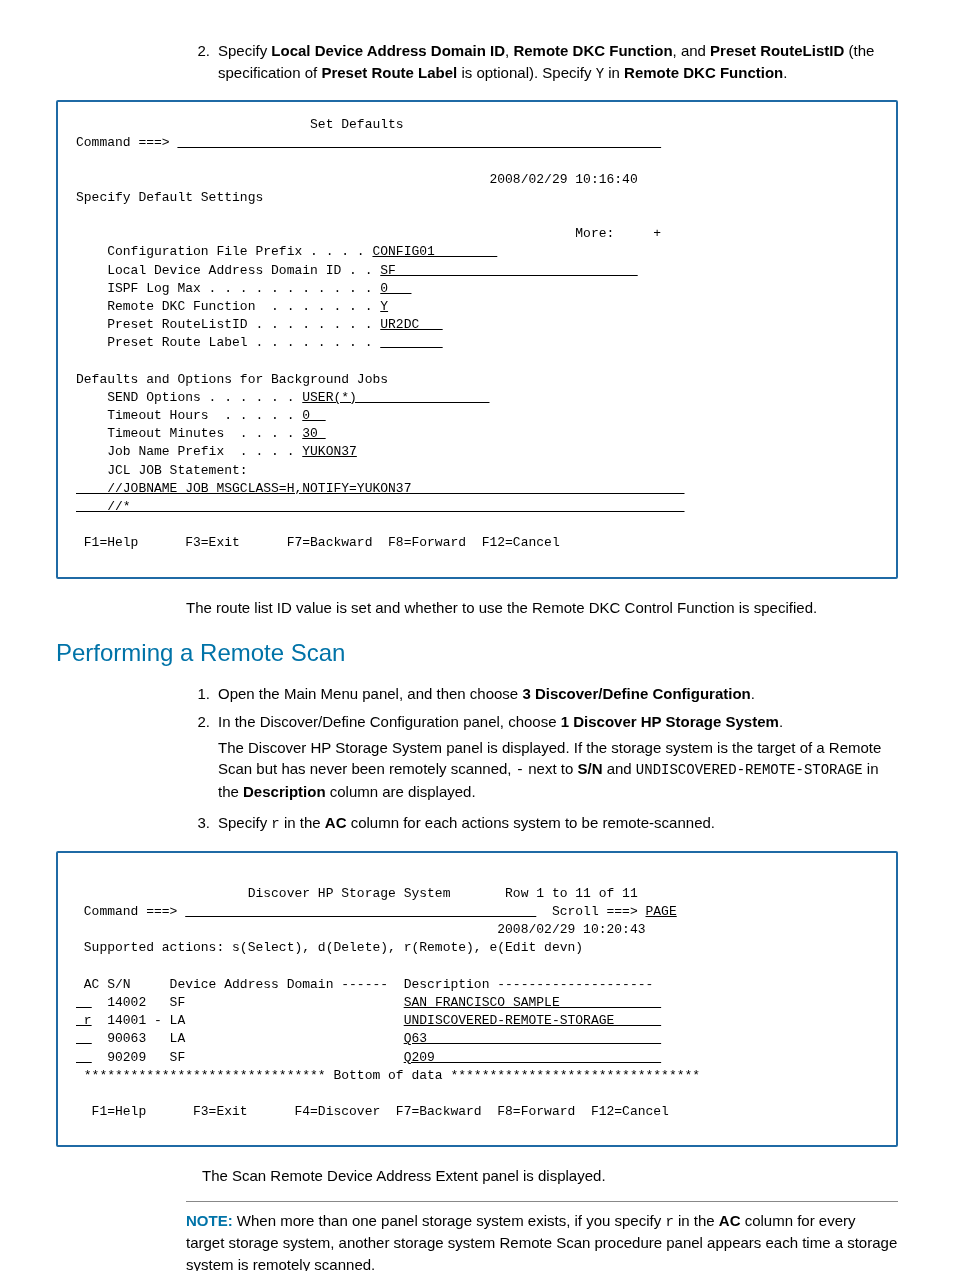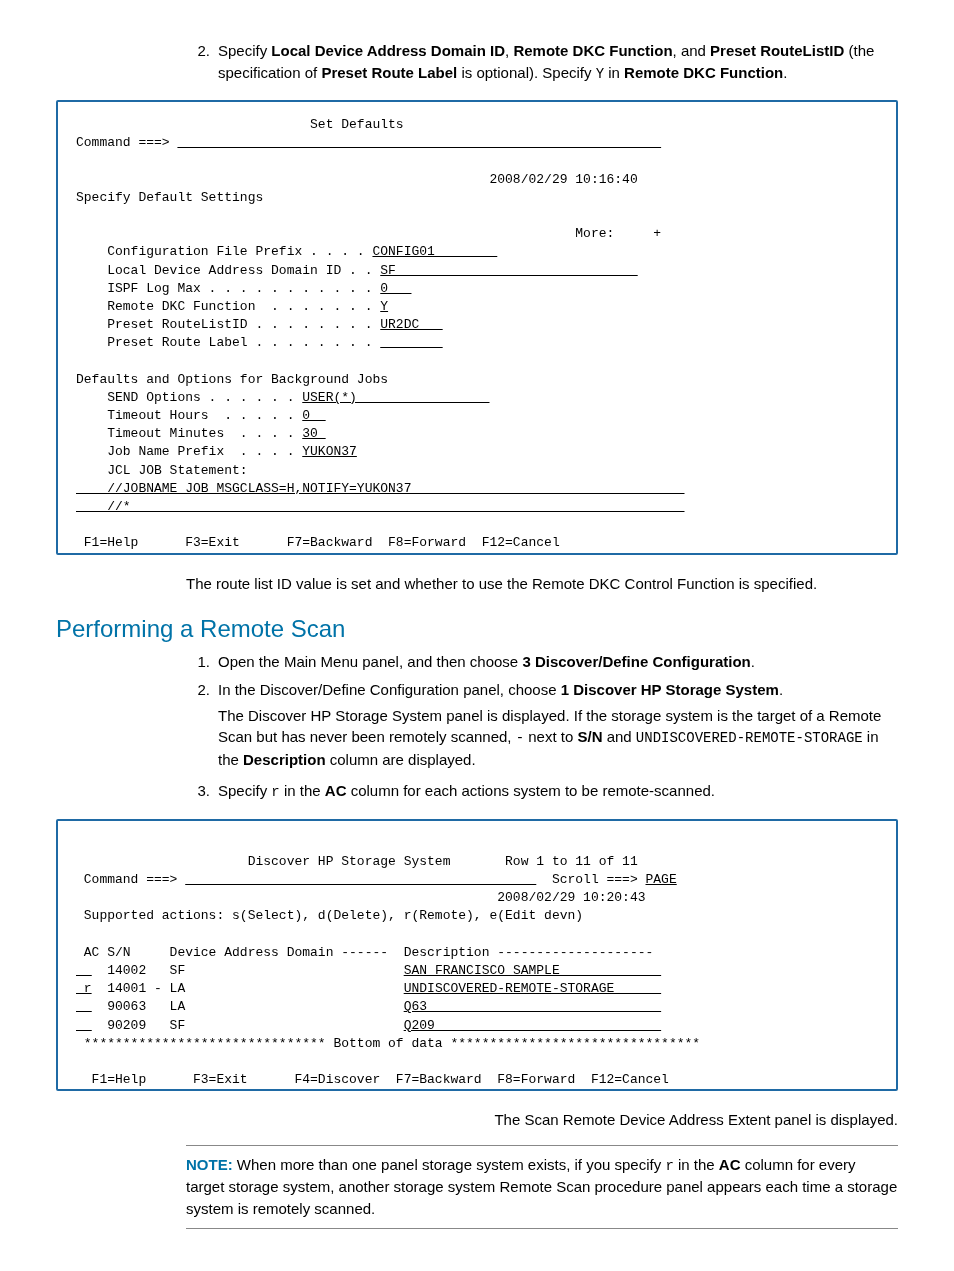--- a/index.html
+++ b/index.html
@@ -16,35 +16,35 @@
   ol.steps { margin: 0 0 16px 0; padding-left: 0; list-style: none; }
   ol.steps > li { margin-bottom: 6px; position: relative; padding-left: 32px; }
   ol.steps > li .num { position: absolute; left: 0; top: 0; width: 24px; text-align: right; }
   .bold { font-weight: bold; }
   .mono-inline { font-family: "Courier New", monospace; font-size: 14px; }
 
   .terminal {
     border: 2px solid #1f6aa5;
     border-radius: 2px;
     margin: 12px 0 18px 0;
-    padding: 14px 18px 0 18px;
+    padding: 14px 18px 24px 18px;
     font-family: "Courier New", monospace;
     font-size: 13px;
     line-height: 1.4;
     white-space: pre;
     color: #000;
   }
   .terminal .u { text-decoration: underline; }
 
   h2.section {
     font-family: Arial, sans-serif;
     font-weight: normal;
     color: #0073a8;
     font-size: 24px;
-    margin: 18px 0 4px 0;
+    margin: 18px 0 12px 0;
   }
 
   .sub-p { margin: 4px 0 10px 32px; }
 
   .note-block {
     border-top: 1px solid #888;
     border-bottom: 1px solid #888;
     padding: 8px 0;
     margin-top: 14px;
   }
@@ -121,18 +121,18 @@
 <span> AC S/N     Device Address Domain ------  Description --------------------</span>
 <span class="u"> _</span><span>  14002   SF                            </span><span class="u">SAN FRANCISCO SAMPLE             </span>
 <span class="u"> r</span><span>  14001 - LA                            </span><span class="u">UNDISCOVERED-REMOTE-STORAGE      </span>
 <span class="u"> _</span><span>  90063   LA                            </span><span class="u">Q63                              </span>
 <span class="u"> _</span><span>  90209   SF                            </span><span class="u">Q209                             </span>
 <span> ******************************* Bottom of data ********************************</span>
 
 <span>  F1=Help      F3=Exit      F4=Discover  F7=Backward  F8=Forward  F12=Cancel</span></div>
 
 <div class="indent-block">
-  <p style="margin:0 0 8px 16px;text-align:right;">The Scan Remote Device Address Extent panel is displayed.</p>
+  <p style="margin:0 0 8px 16px;">The Scan Remote Device Address Extent panel is displayed.</p>
 
   <div class="note-block">
     <span class="note-label">NOTE:</span><span>   When more than one panel storage system exists, if you specify </span><span class="mono-inline">r</span><span> in the </span><span class="bold">AC</span><span> column for every target storage system, another storage system Remote Scan procedure panel appears each time a storage system is remotely scanned.</span>
   </div>
 </div>
 
 </body></html>

